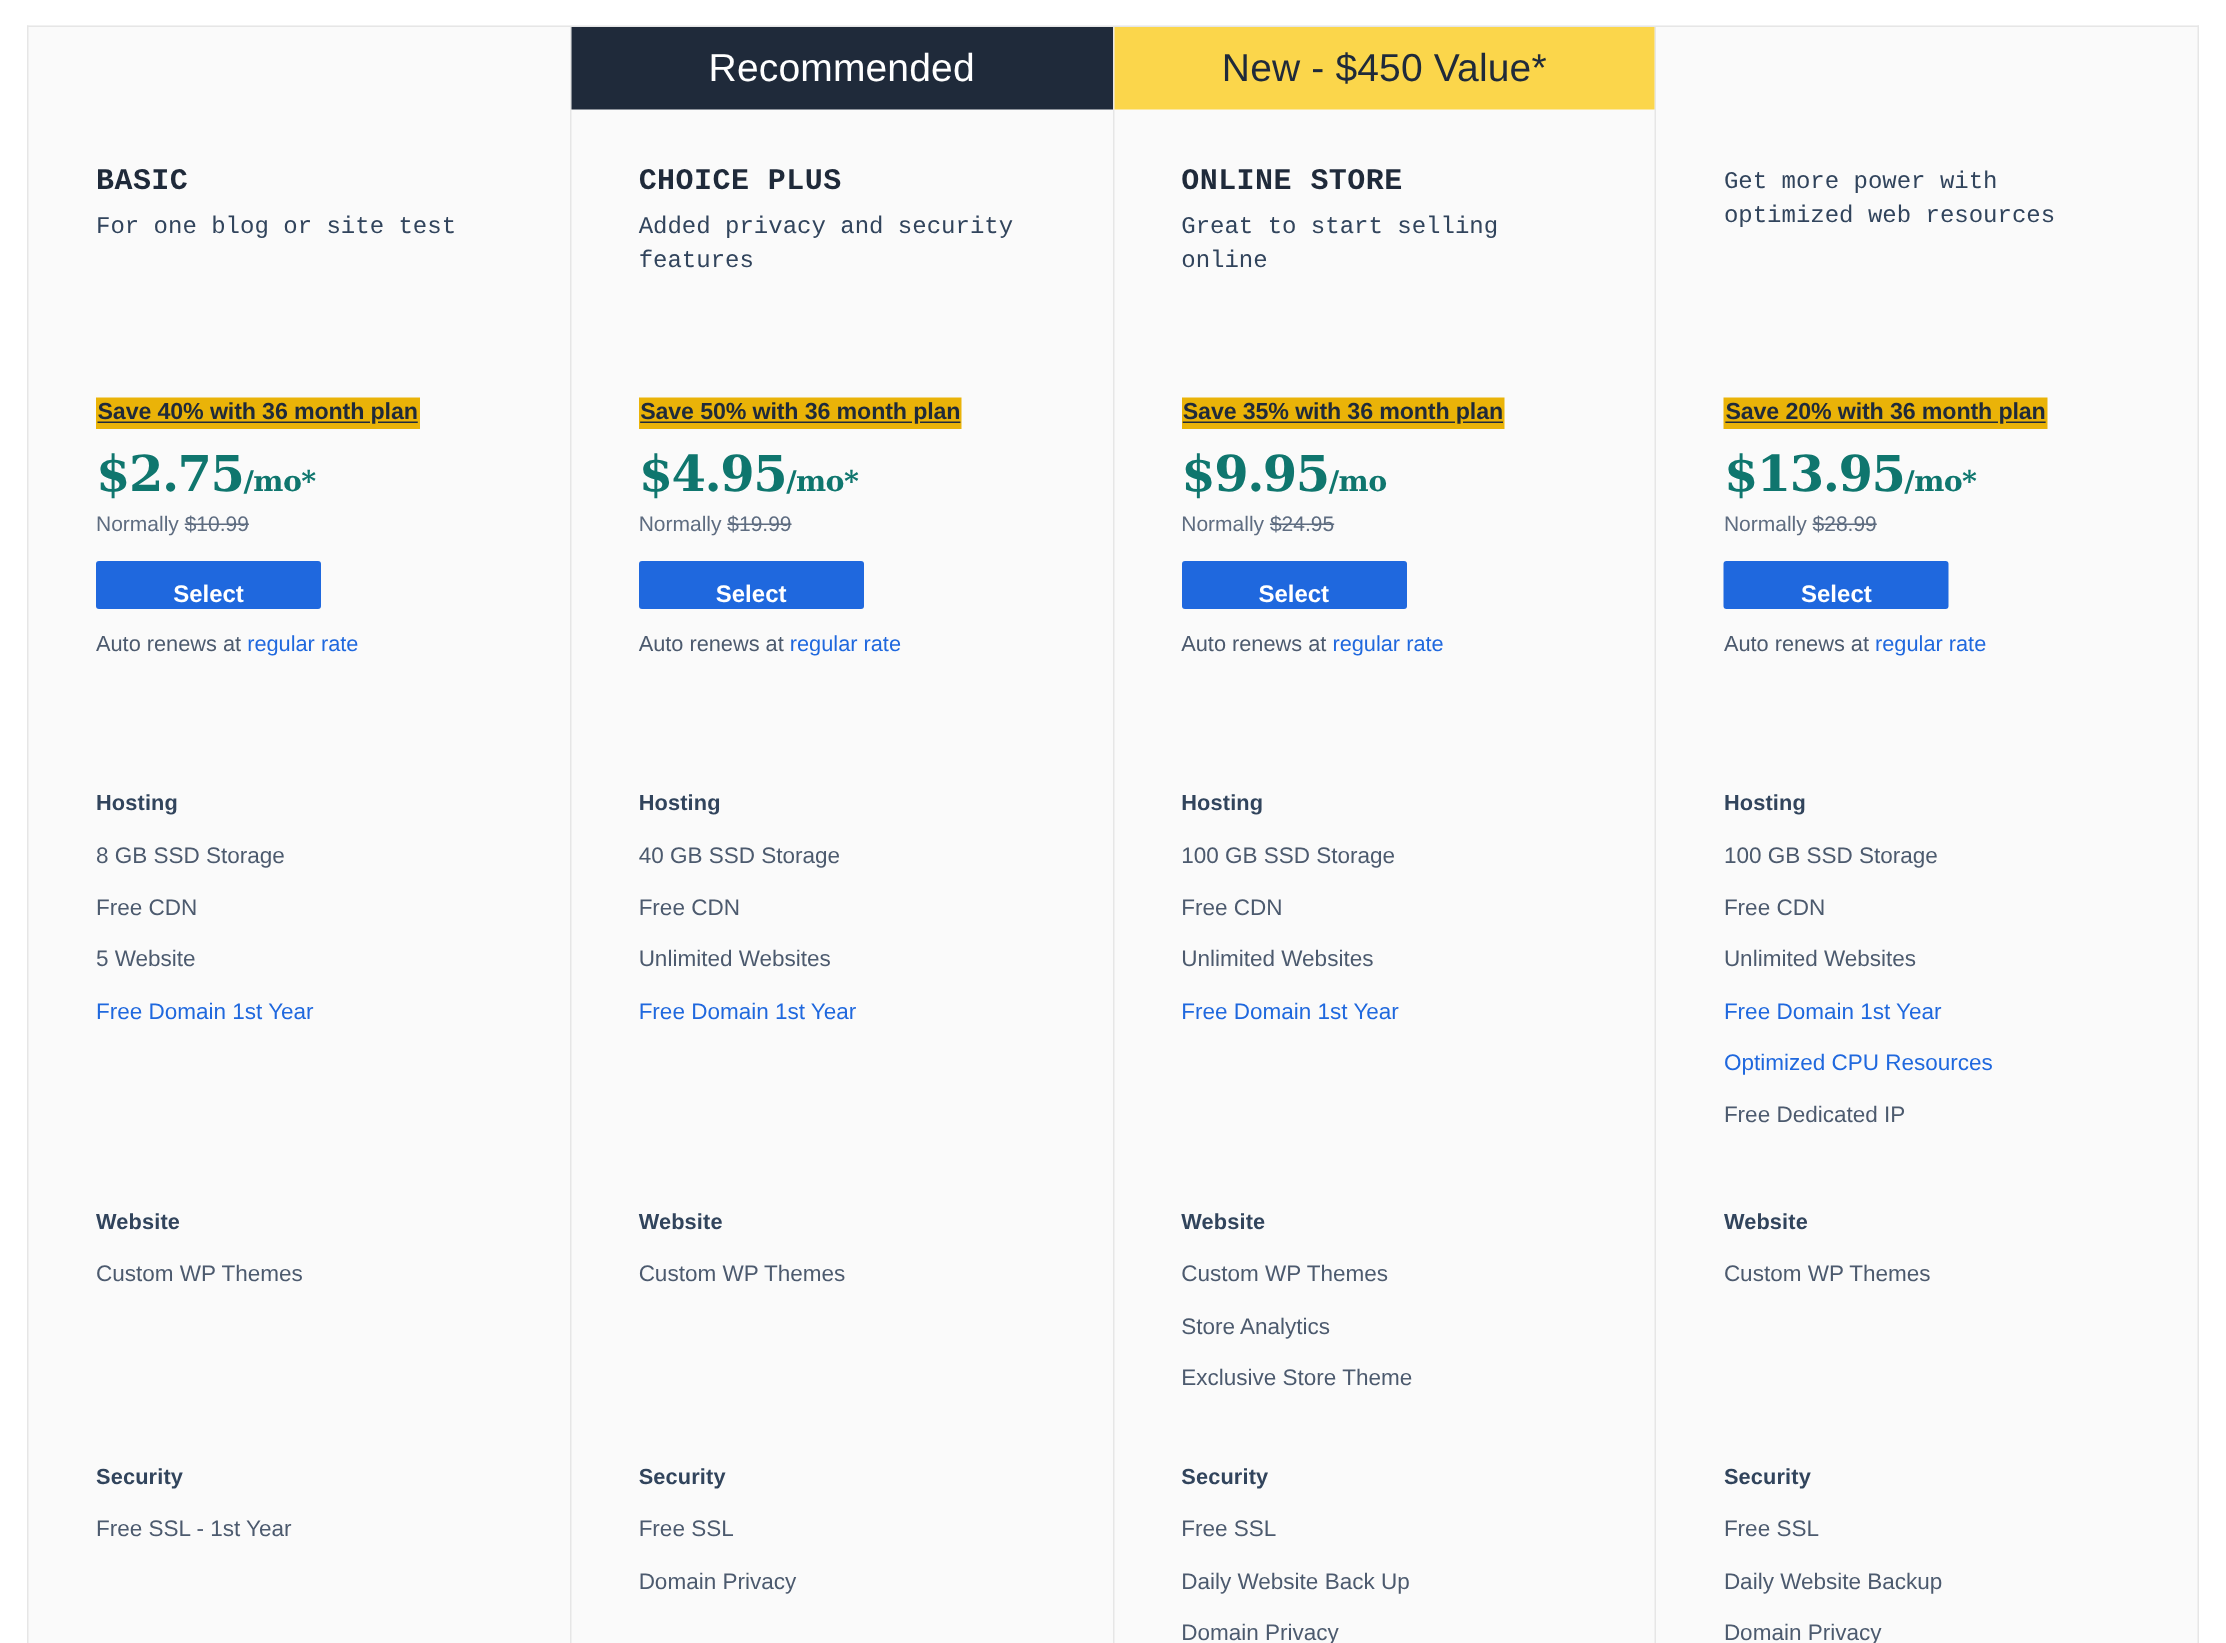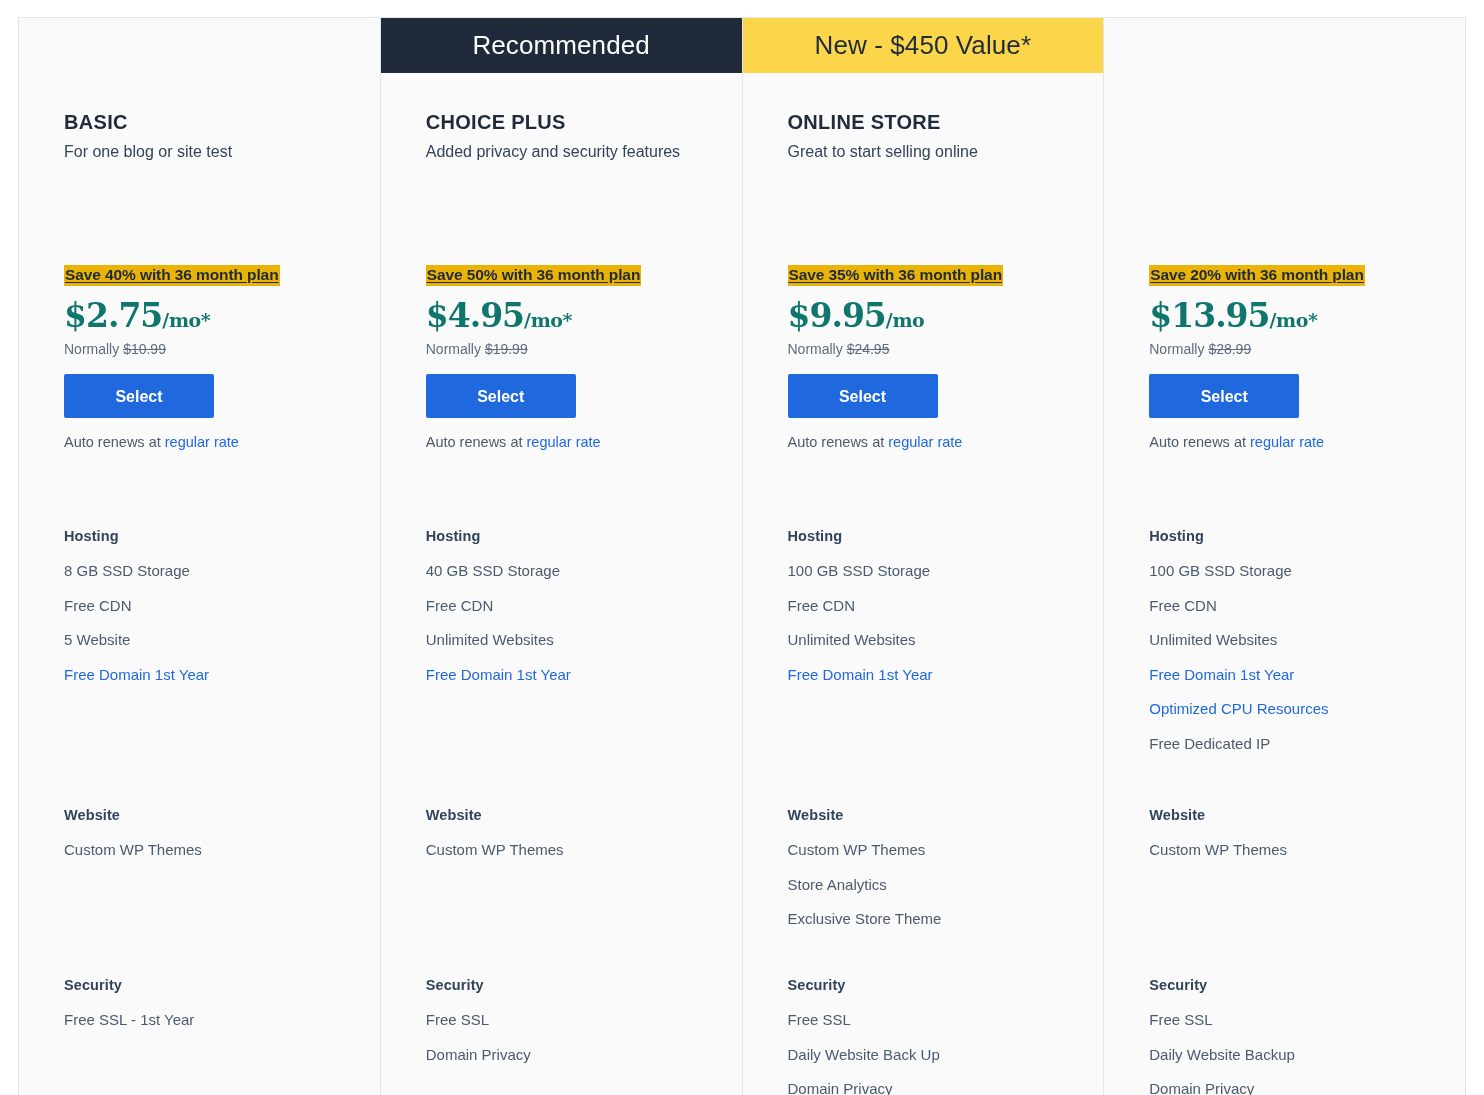--- a/index.html
+++ b/index.html
@@ -59,21 +59,21 @@
 
   
   .col-body {
     padding: 0 0 0 45px;
     box-sizing: border-box;
     flex: 1 1 auto;
     position: relative;
   }
 
   
-  .plan-head { padding-top: 37px; }
+  .plan-head { padding-top: 37px; font-family: Liberation Mono, monospace; }
   .plan-name {
     font-size: 20px;
     font-weight: bold;
     color: #1f2a3a;
     letter-spacing: .3px;
     margin: 0 0 6px 0;
     line-height: 1.2;
   }
   .plan-tagline {
     font-size: 16px;
@@ -122,21 +122,21 @@
     font-size: 14px;
     color: #5e6c80;
     font-family: "Liberation Sans", sans-serif;
   }
   .normally .strike { text-decoration: line-through; }
 
   .select-btn {
     display: block;
     margin-top: 17px;
     width: 150px;
-    height: 44px;
+    height: 32px;
     line-height: 46px;
     text-align: center;
     background: #1f68de;
     color: #ffffff;
     font-size: 16px;
     font-weight: bold;
     border: none;
     border-radius: 2px;
     cursor: pointer;
     font-family: "Liberation Sans", sans-serif;
@@ -274,20 +274,21 @@
             <li class="feature-item">Daily Website Back Up</li>
             <li class="feature-item">Domain Privacy</li>
           </ul>
         </div>
       </div>
     </div>
     <div class="plan-col">
       <div class="ribbon empty"></div>
       <div class="col-body">
         <div class="plan-head">
+          <p class="plan-tagline">Get more power with optimized web resources</p>
         </div>
         <div class="price-block"><a class="save-line">Save 20% with 36 month plan</a><div class="price-row"><span class="price-amount">$13.95</span><span class="price-period">/mo*</span></div><div class="normally"><span>Normally</span> <span class="strike">$28.99</span></div><button class="select-btn">Select</button><div class="renew-line"><span>Auto renews at</span> <a class="renew-link">regular rate</a></div></div>
         <div class="feature-group fg-hosting">
           <h4 class="group-title">Hosting</h4>
           <ul class="feature-list">
             <li class="feature-item">100 GB SSD Storage</li>
             <li class="feature-item">Free CDN</li>
             <li class="feature-item">Unlimited Websites</li>
             <li class="feature-item link">Free Domain 1st Year</li>
             <li class="feature-item link">Optimized CPU Resources</li>

